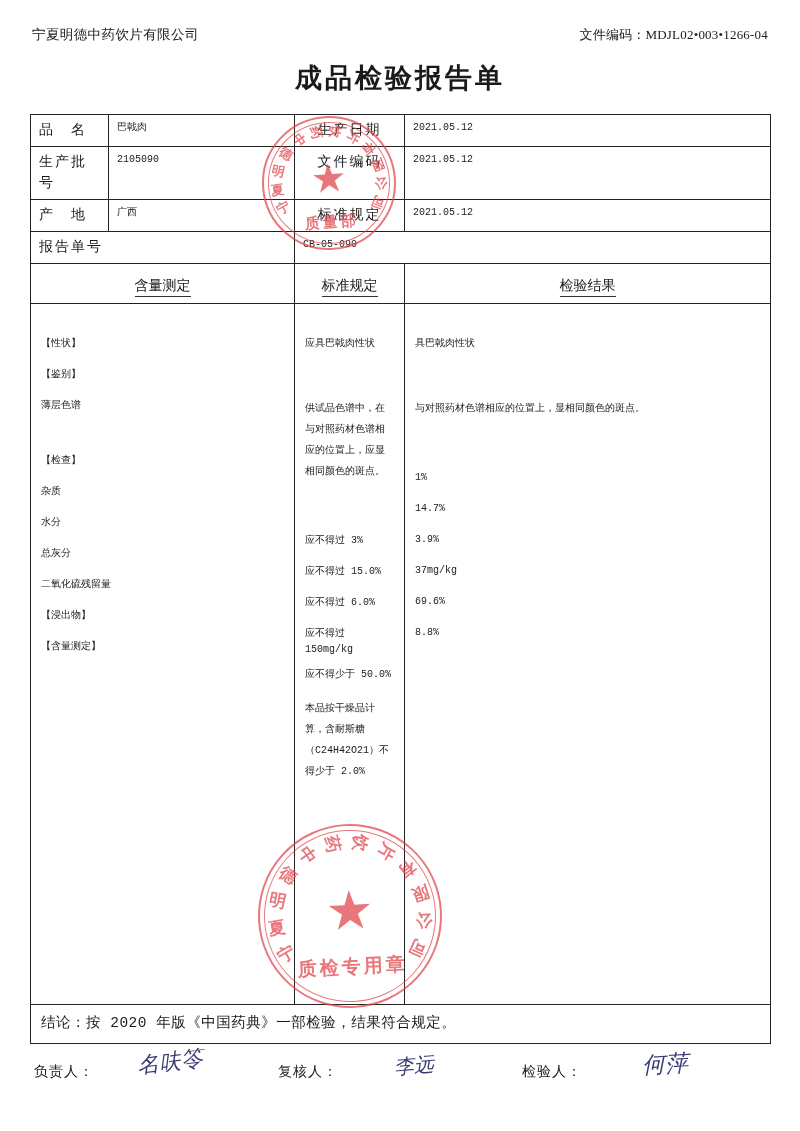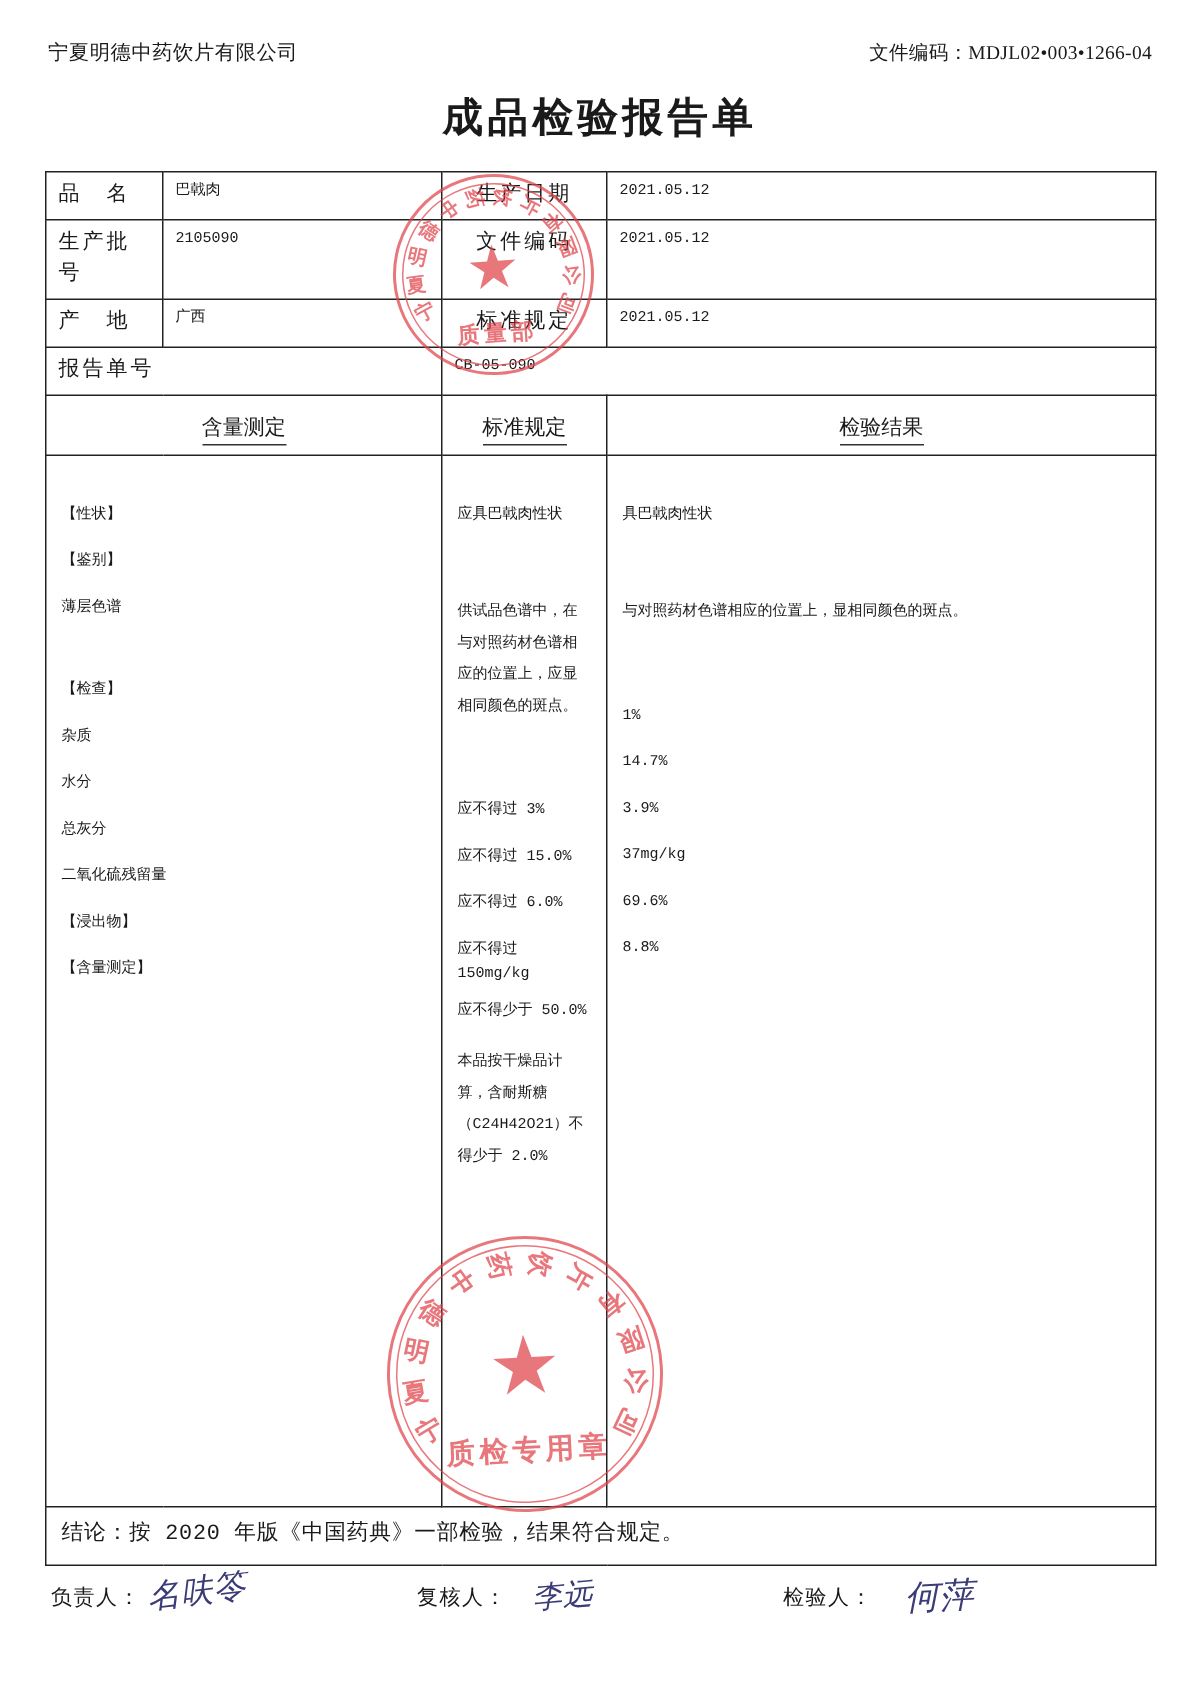--- a/index.html
+++ b/index.html
@@ -109,23 +109,24 @@
   
   .sign-row {
     display: flex;
     margin-top: 6px;
     padding: 0 4px;
     font-size: 14px;
     position: relative;
   }
   .sign-block {
     display: flex;
-    align-items: center;
+    align-items: flex-end;
     width: 33.33%;
     position: relative;
+    gap: 39px;
   }
   .sign-label { letter-spacing: 1px; }
   .sign-script {
     font-family: "DejaVu Serif", serif;
     font-style: italic;
     font-size: 22px;
     color: #2b2b6b;
     margin-left: 6px;
     transform: rotate(-7deg);
     transform-origin: left bottom;

